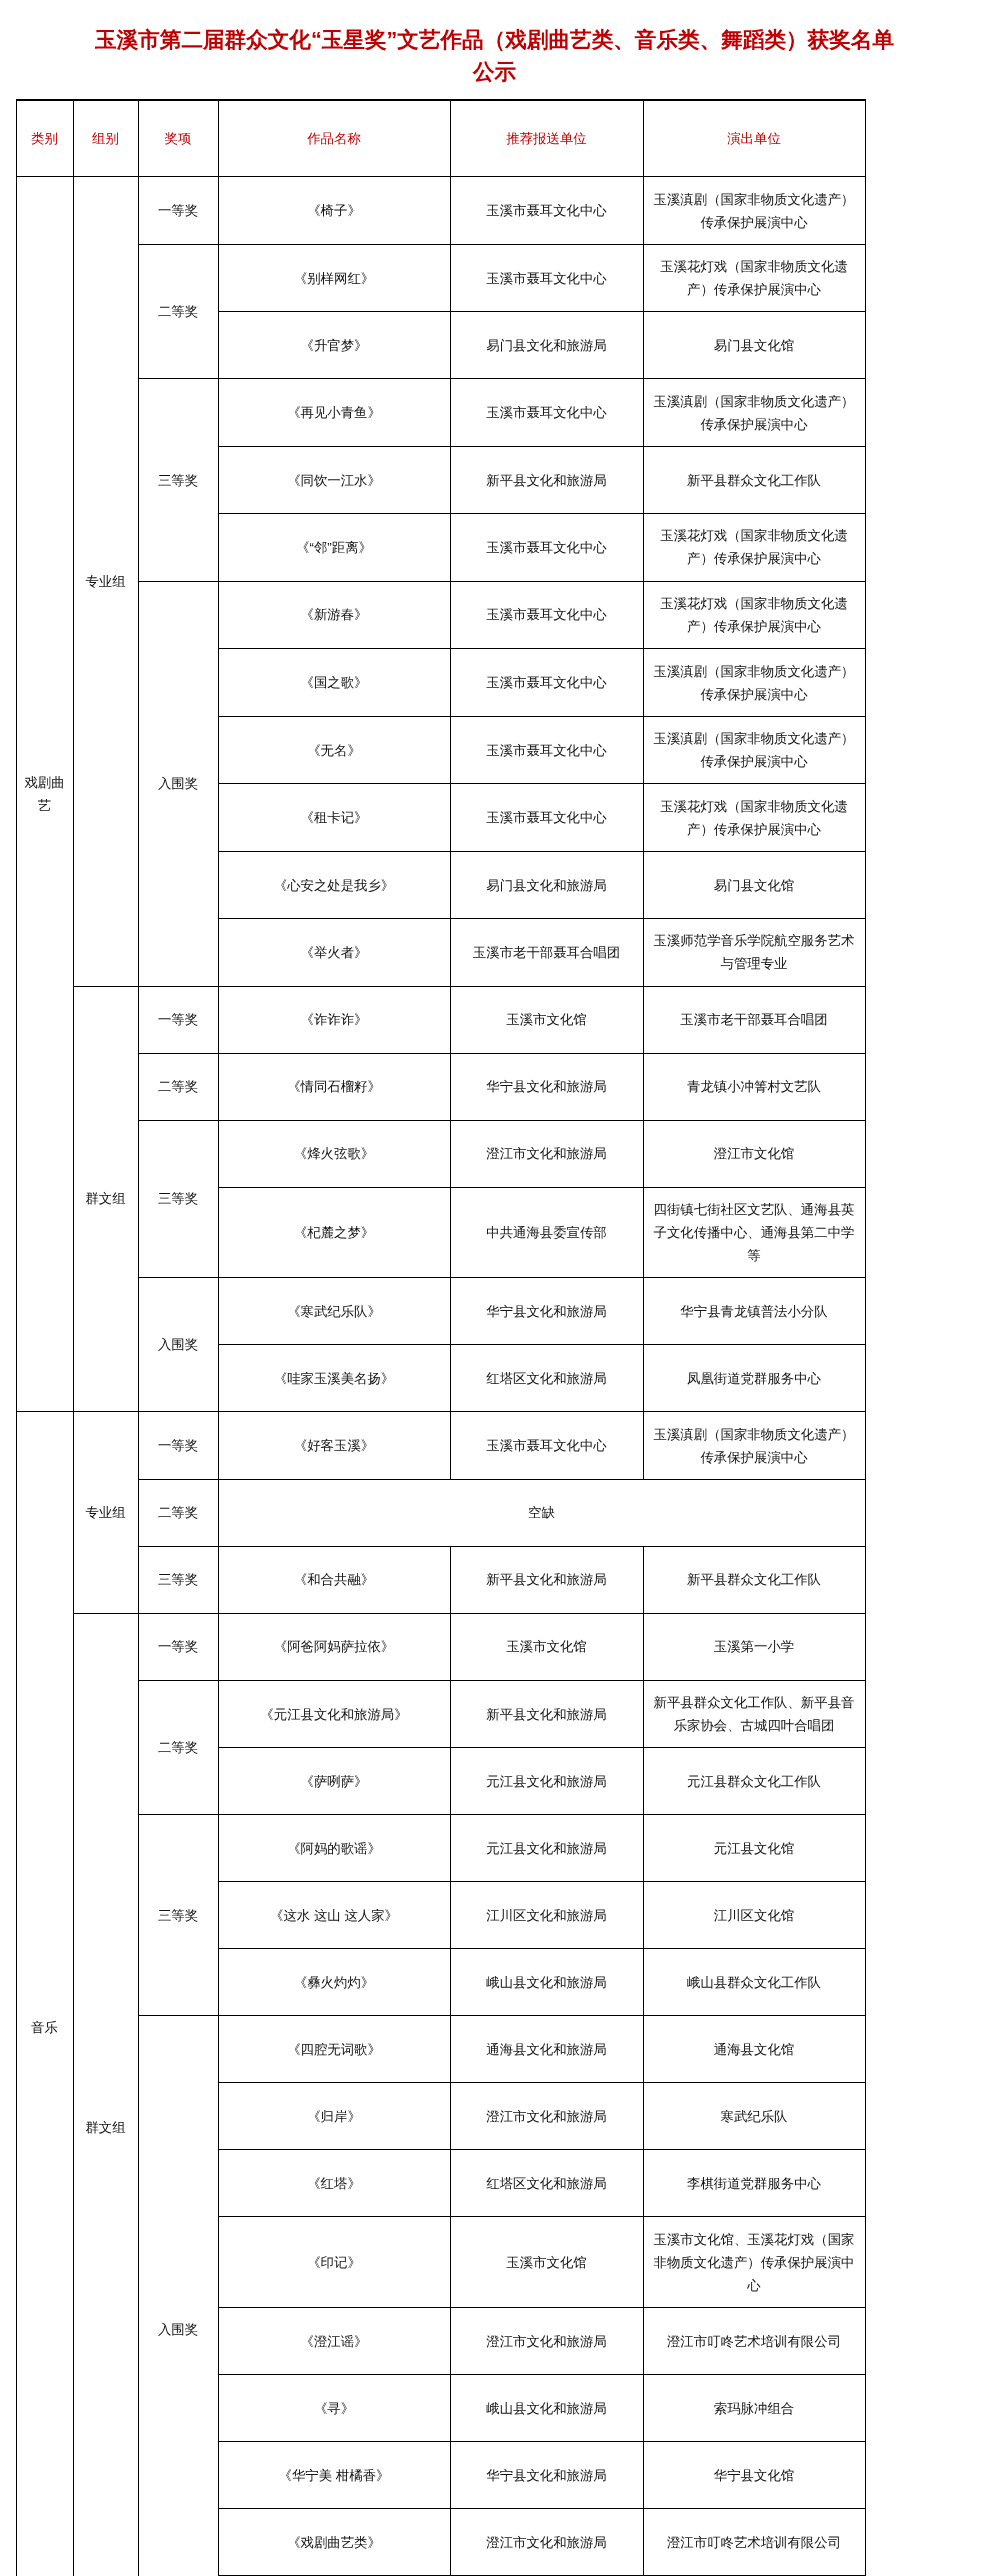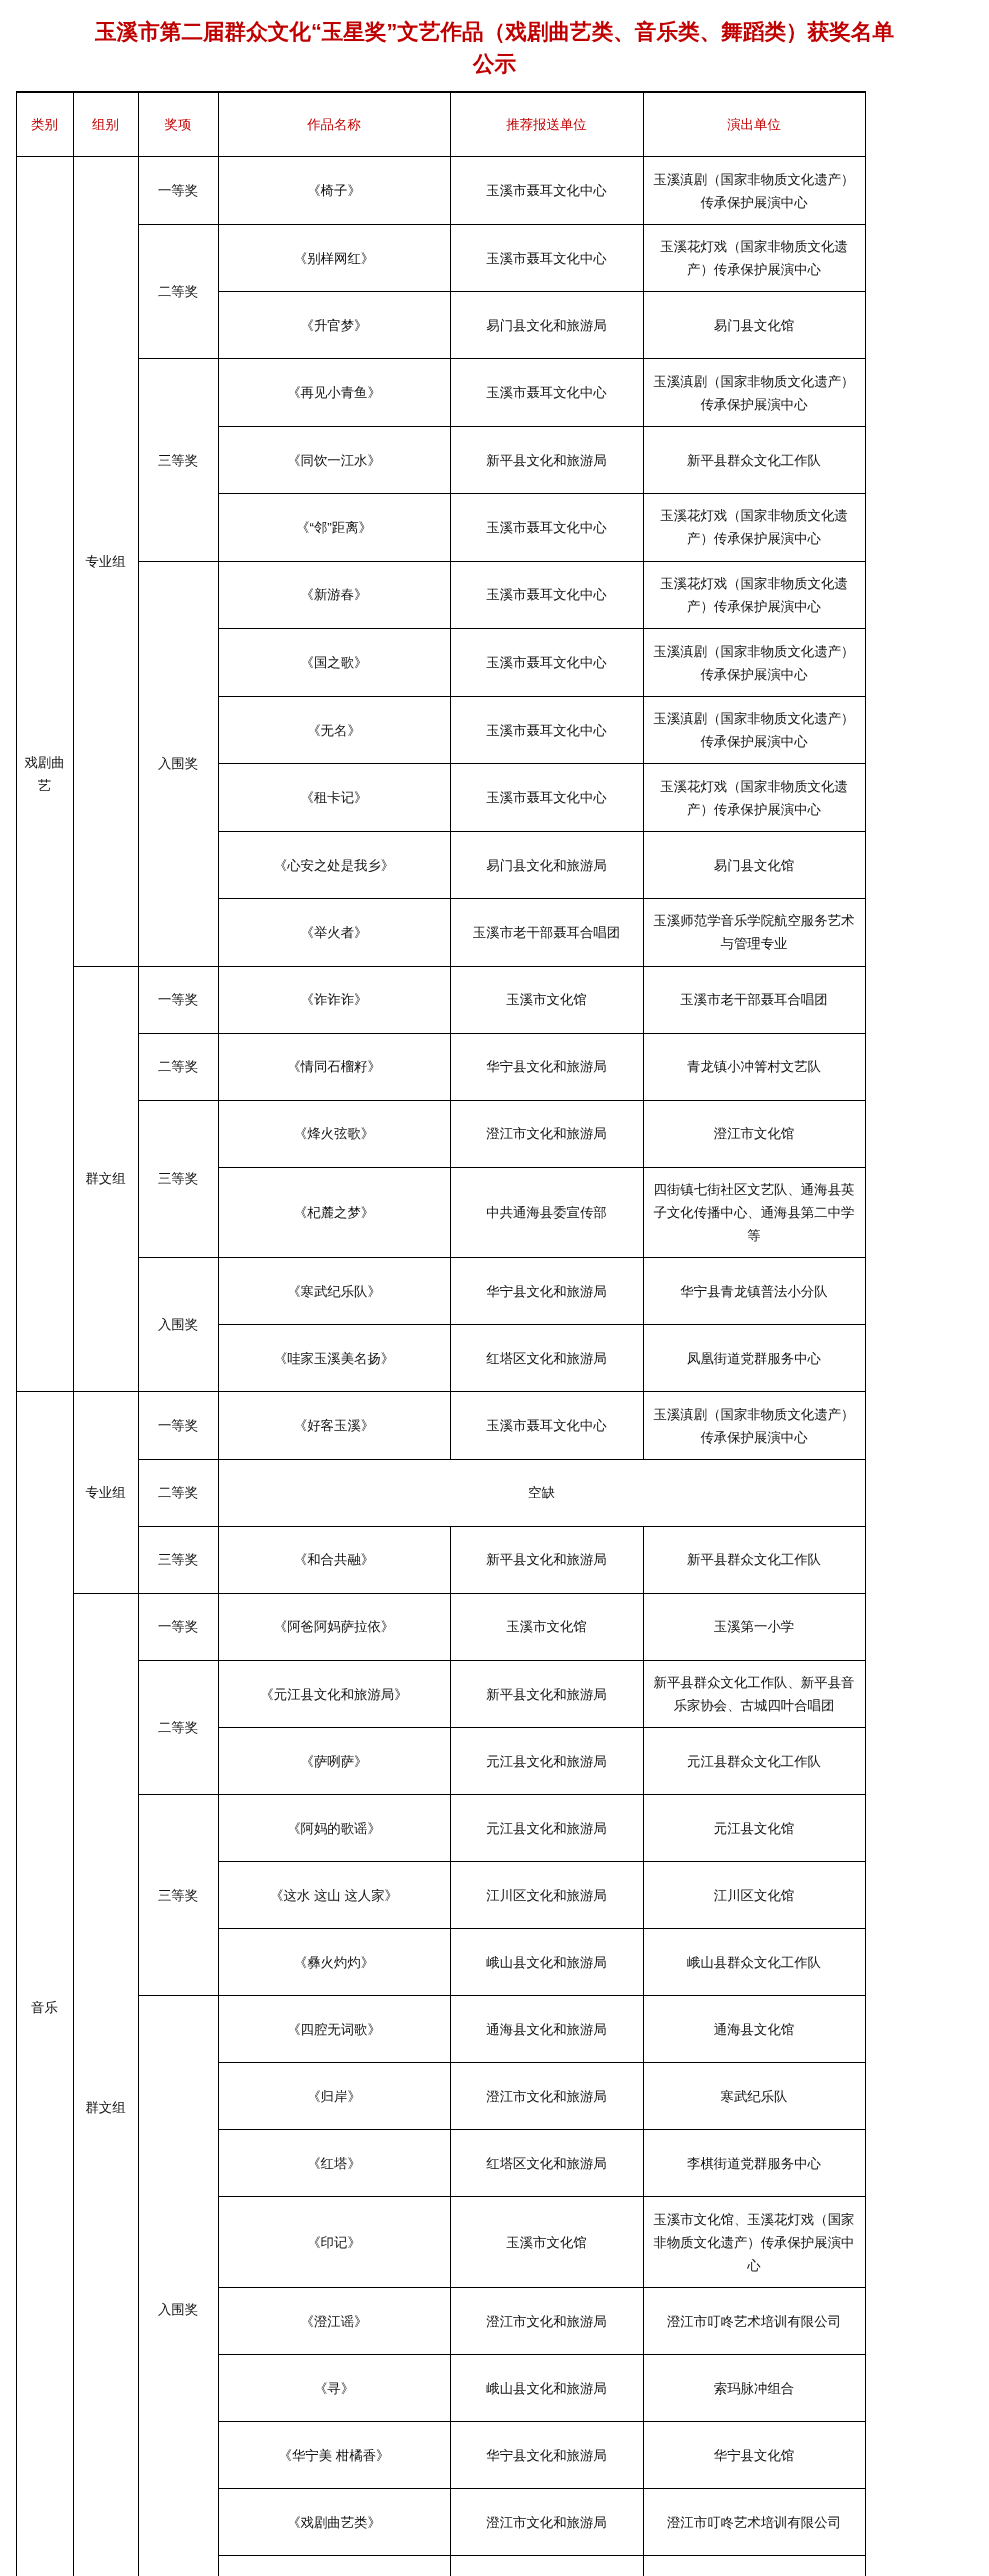--- a/index.html
+++ b/index.html
@@ -9,21 +9,21 @@
     font-family: "Liberation Sans", "DejaVu Sans", sans-serif;
   }
   .page {
     width: 989px;
     min-height: 3963px;
     background: #ffffff;
     box-sizing: border-box;
   }
   .doc-title {
     max-width: 804px;
-    margin: 0 auto;
+    margin: 8px auto;
     padding-top: 15.5px;
     font-size: 21.6px;
     line-height: 32px;
     font-weight: bold;
     text-align: center;
     color: #c00000;
   }
   table.awards {
     border-collapse: collapse;
     table-layout: fixed;
@@ -40,21 +40,21 @@
     padding: 10.3px 6.2px;
     text-align: center;
     vertical-align: middle;
     font-size: 13.4px;
     line-height: 23px;
     color: #111111;
     word-break: break-all;
     box-sizing: border-box;
   }
   table.awards th {
-    height: 65px;
+    height: 77px;
     font-weight: normal;
     color: #c00000;
   }
   td.entry-cell { height: 67px; }
   td[data-name="category-cell"] { padding-left: 14px; padding-right: 14px; }
 </style>
 </head>
 <body>
 
 <div class="page" data-name="document-page">

